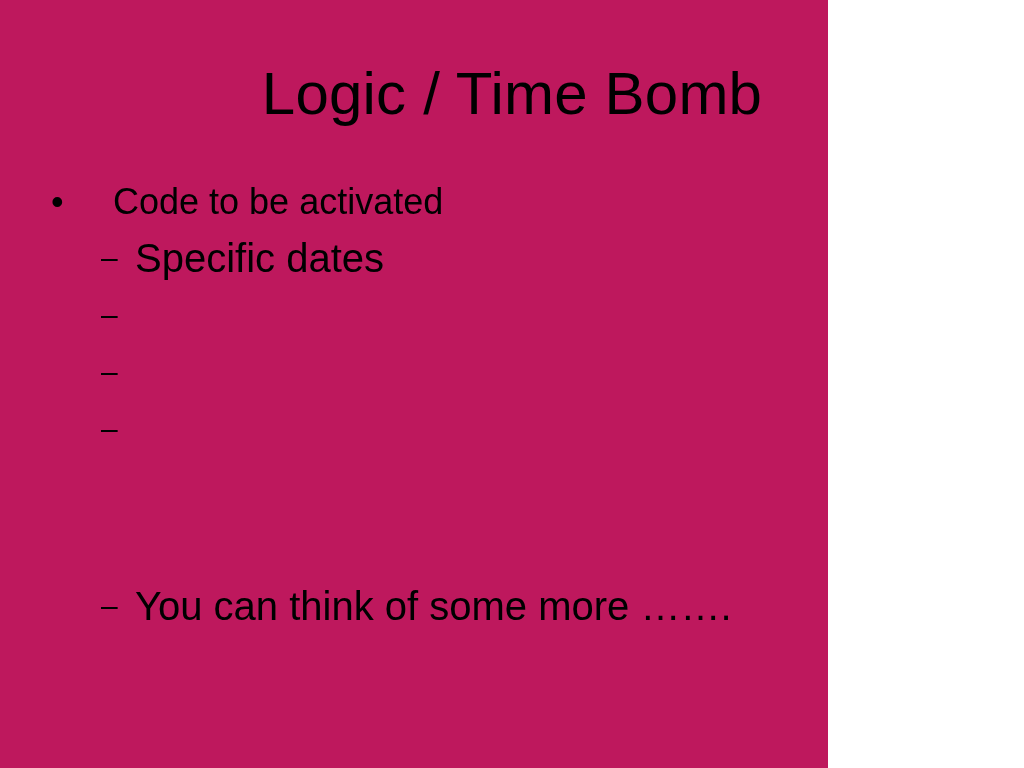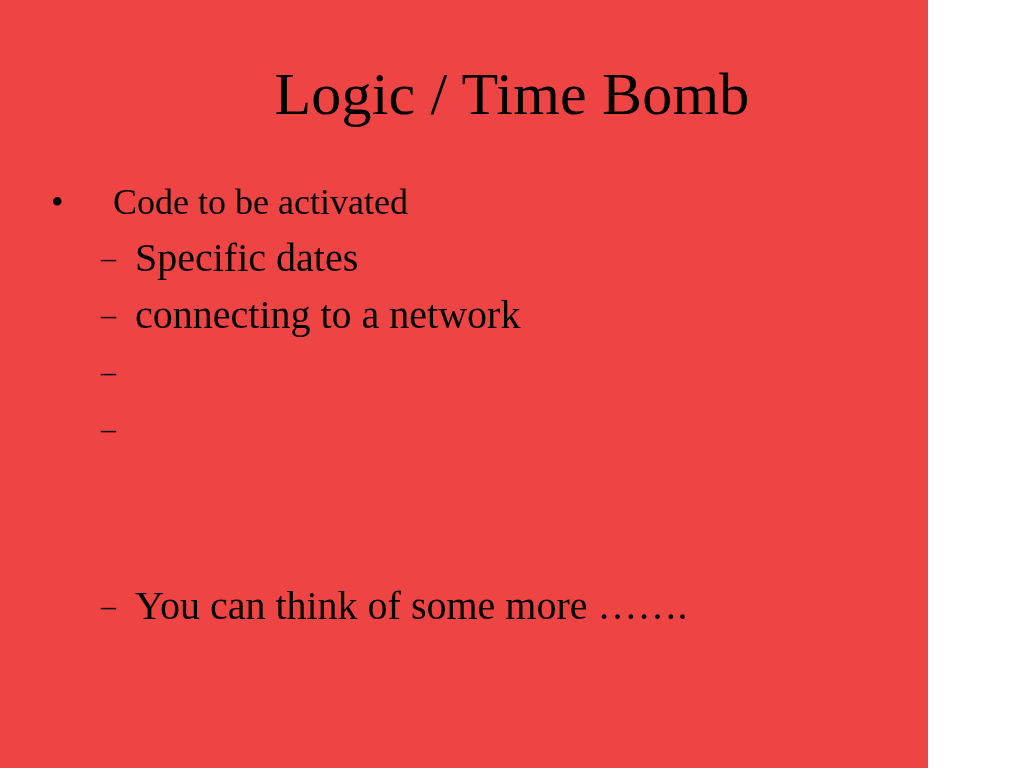--- a/index.html
+++ b/index.html
@@ -7,25 +7,24 @@
     padding: 0;
     background: #ffffff;
   }
   body {
     font-family: "Liberation Sans", sans-serif;
     color: #000000;
     -webkit-font-smoothing: antialiased;
   }
   .slide {
     position: relative;
-    width: 928px;
+    width: 828px;
     height: 768px;
-    background: #ef4444;
+    background: #be185d;
     overflow: hidden;
-    font-family: Liberation Serif, serif;
   }
 
   
   .slide-title {
     position: absolute;
     left: 0;
     top: 60px;
     width: 1024px;
     text-align: center;
     font-size: 60px;
@@ -107,21 +106,20 @@
       <span class="bullet-text">Code to be activated</span>
     </div>
 
     <div class="bullet-row level-2">
       <span class="marker">–</span>
       <span class="bullet-text">Specific dates</span>
     </div>
 
     <div class="bullet-row level-2">
       <span class="marker">–</span>
-      <span class="bullet-text">connecting to a network</span>
     </div>
 
     <div class="bullet-row level-2">
       <span class="marker">–</span>
     </div>
 
     <div class="bullet-row level-2">
       <span class="marker">–</span>
     </div>
 

